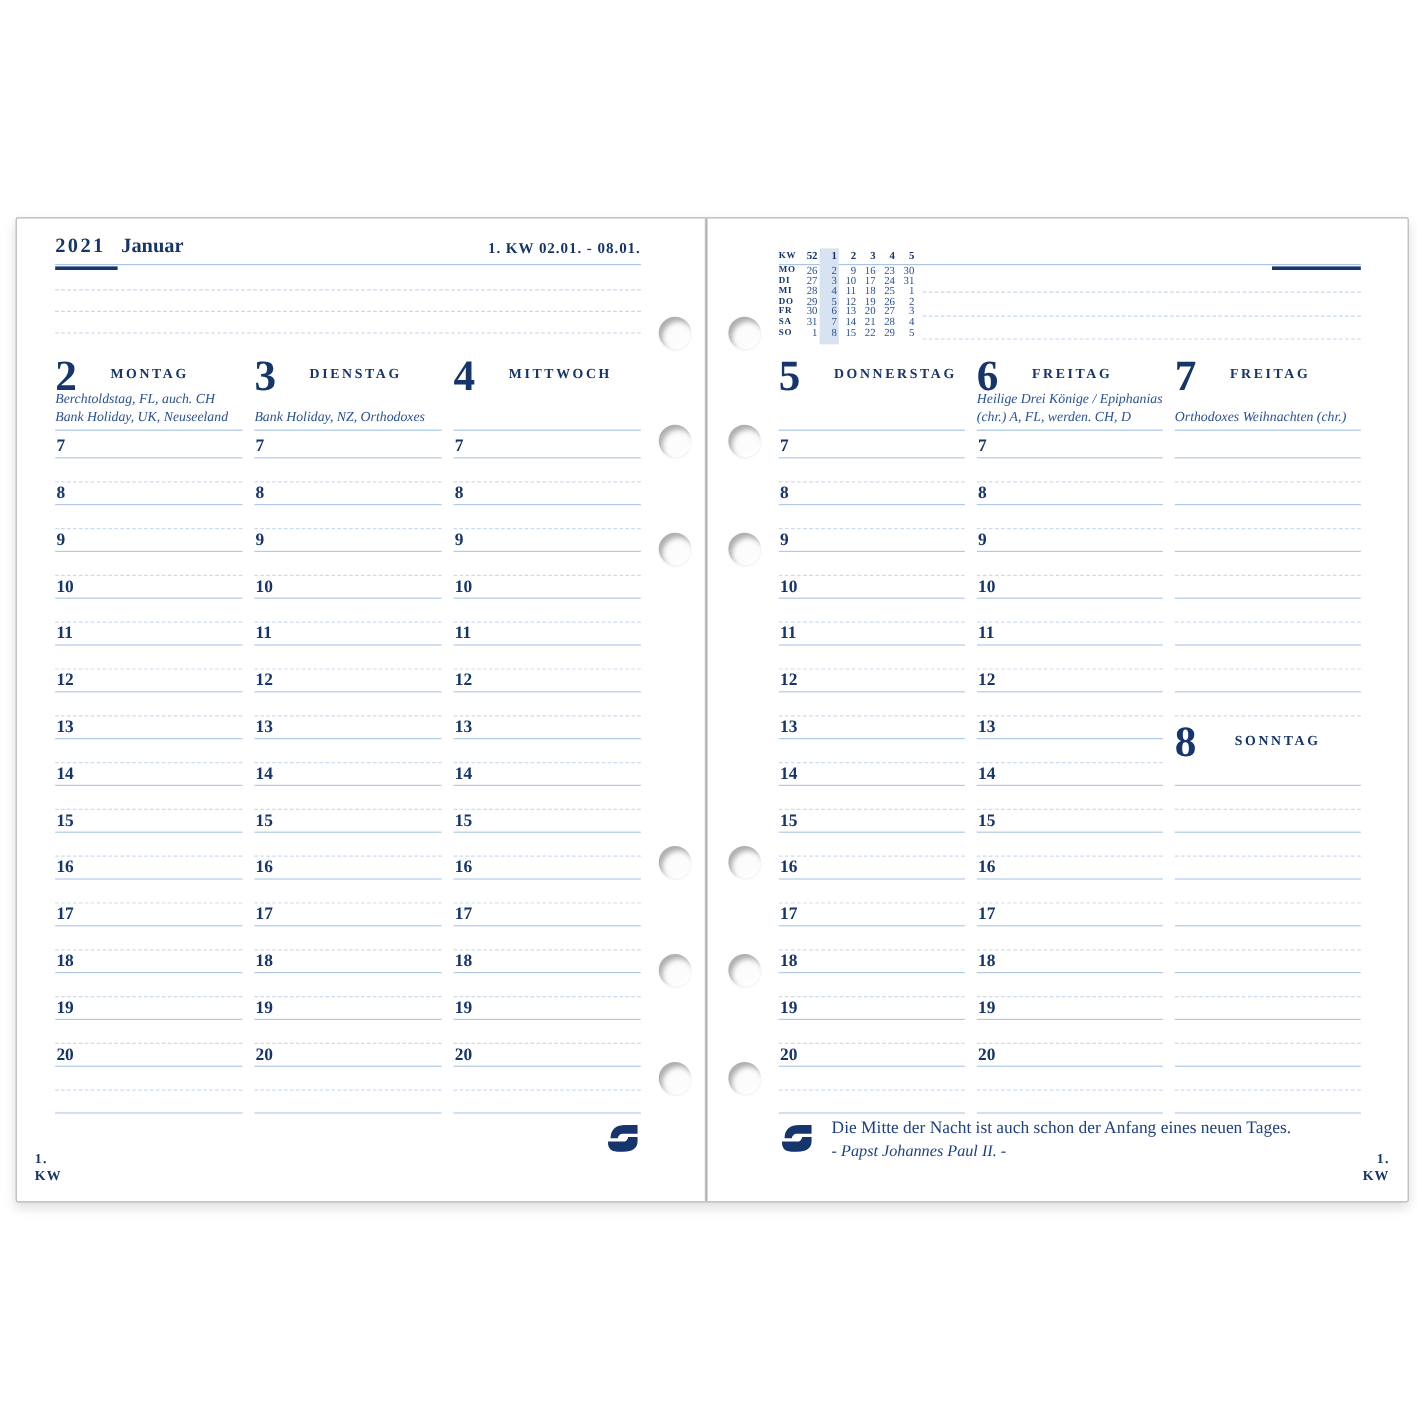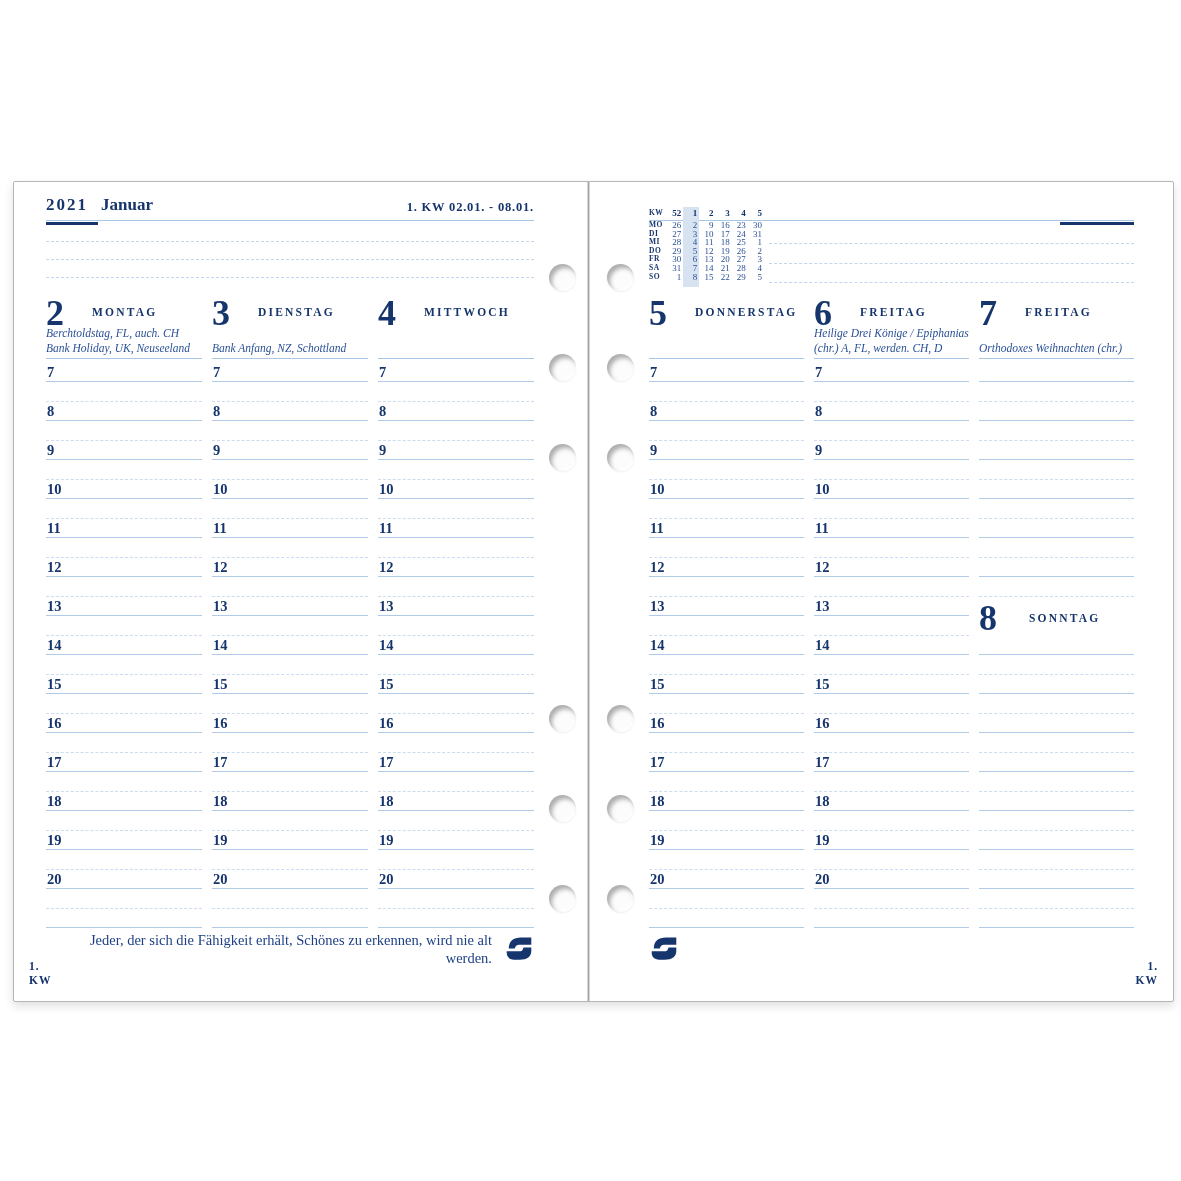--- a/index.html
+++ b/index.html
@@ -163,21 +163,21 @@
             <span class="hour-num" style="top: 513px;">20</span>
             <div class="hline dashed" style="top: 549.5px;"></div>
             <div class="hline solid" style="top: 569px;"></div>
           </div>
         </div>
         <div class="day-col">
           <div class="day-header">
             <span class="day-number">3</span>
             <span class="day-name">DIENSTAG</span>
             <div class="day-holidays">
-              <div class="holiday-line">Bank Anfang, NZ, Schottland</div>
+              <div class="holiday-line">Bank Holiday, NZ, Orthodoxes</div>
             </div>
           </div>
           <div class="hour-zone">
             <div class="hline solid" style="top: 23px;"></div>
             <span class="hour-num" style="top: 6px;">7</span>
             <div class="hline dashed" style="top: 42.5px;"></div>
             <div class="hline solid" style="top: 62px;"></div>
             <span class="hour-num" style="top: 45px;">8</span>
             <div class="hline dashed" style="top: 81.5px;"></div>
             <div class="hline solid" style="top: 101px;"></div>
@@ -268,21 +268,20 @@
             <div class="hline solid" style="top: 530px;"></div>
             <span class="hour-num" style="top: 513px;">20</span>
             <div class="hline dashed" style="top: 549.5px;"></div>
             <div class="hline solid" style="top: 569px;"></div>
           </div>
         </div>
       </div>
 
     <div class="quote-row">
       <div class="quote-text">
-        <div>Jeder, der sich die Fähigkeit erhält, Schönes zu erkennen, wird nie alt werden.</div>
       </div>
       <svg class="logo" viewBox="0 0 100 100">
         <path fill="#16356c" d="M16 52 C16 27 31 15 57 15 L91 15 L91 39 L50 39 C42 39 38 43 36 52 Z"></path>
         <path fill="#16356c" d="M9 61 L51 61 C59 61 63 57 65 48 L91 48 L91 60 C91 79 77 89 52 89 L34 89 C18 89 9 79 9 66 Z"></path>
       </svg>
     </div>
   </div>
 
   <div class="page right">
     <div class="header-rule"></div>
@@ -516,20 +515,24 @@
             <div class="hline solid" style="top: 569px;"></div>
           </div>
         </div>
       </div>
 
     <div class="quote-row">
       <svg class="logo" viewBox="0 0 100 100">
         <path fill="#16356c" d="M16 52 C16 27 31 15 57 15 L91 15 L91 39 L50 39 C42 39 38 43 36 52 Z"></path>
         <path fill="#16356c" d="M9 61 L51 61 C59 61 63 57 65 48 L91 48 L91 60 C91 79 77 89 52 89 L34 89 C18 89 9 79 9 66 Z"></path>
       </svg>
+      <div class="quote-text">
+        <div>Die Mitte der Nacht ist auch schon der Anfang eines neuen Tages.</div>
+        <div class="quote-attr">- Papst Johannes Paul II. -</div>
+      </div>
     </div>
   </div>
 
   <div class="kw-corner left">
     <div>1.</div>
     <div>KW</div>
   </div>
   <div class="kw-corner right">
     <div>1.</div>
     <div>KW</div>

